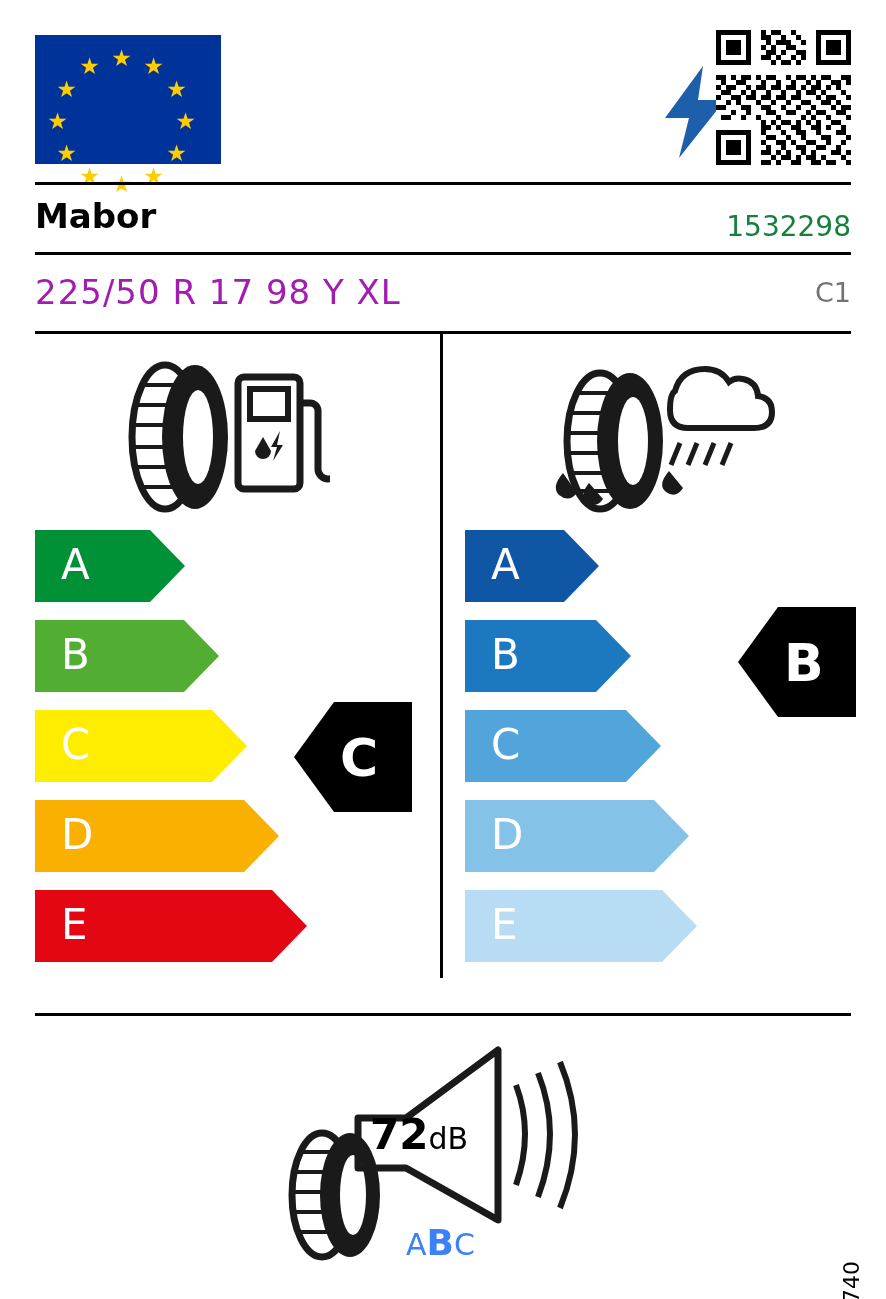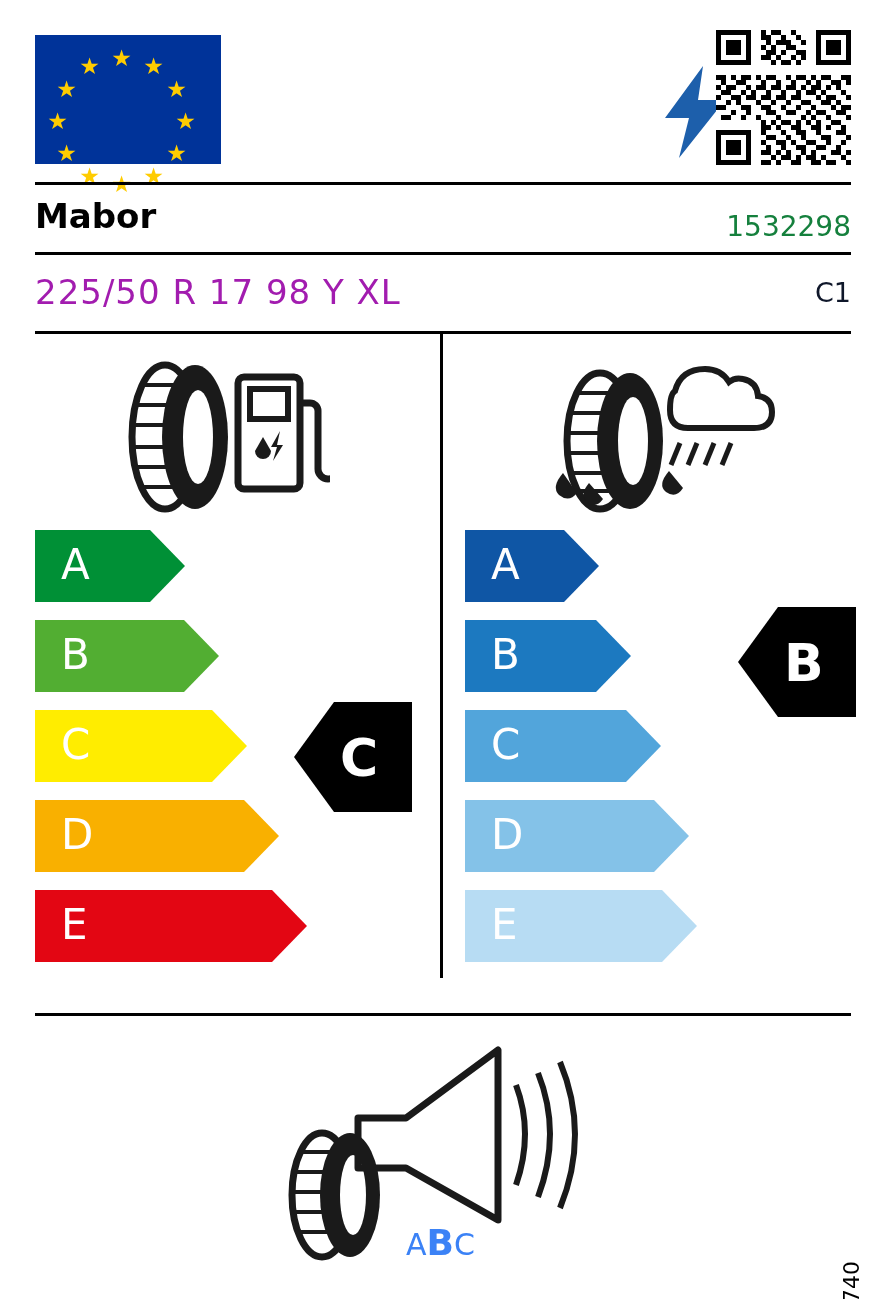--- a/index.html
+++ b/index.html
@@ -99,21 +99,21 @@
     top: 272px;
     font-size: 34px;
     color: #a21caf;
     letter-spacing: 1px;
   }
   .class {
     position: absolute;
     right: 35px;
     top: 277px;
     font-size: 27px;
-    color: #0f172a;
+    color: #737373;
     text-align: right;
   }
 
   
   .vdiv {
     position: absolute;
     left: 440px;
     top: 333px;
     width: 3px;
     height: 645px;
@@ -555,18 +555,21 @@
         <line x1="20" y1="192" x2="60" y2="192" stroke="#1a1a1a" stroke-width="4"></line>
       </g>
 
       <g>
         <path d="M78 78 h48 L218 10 v170 L126 128 h-48 z" fill="none" stroke="#1a1a1a" stroke-width="7" stroke-linejoin="round"></path>
         <path d="M236 45 q18 48 0 100" fill="none" stroke="#1a1a1a" stroke-width="6"></path>
         <path d="M258 33 q24 60 0 124" fill="none" stroke="#1a1a1a" stroke-width="6"></path>
         <path d="M280 22 q30 72 0 146" fill="none" stroke="#1a1a1a" stroke-width="6"></path>
       </g>
     </svg>
+    <div class="noise-db">
+      <span>72</span><span class="unit">dB</span>
+    </div>
     <div class="noise-class"><span>A</span><b>B</b><span>C</span></div>
   </div>
 
   <div class="year">2020/740</div>
 
 </div>
 
 </body></html>

